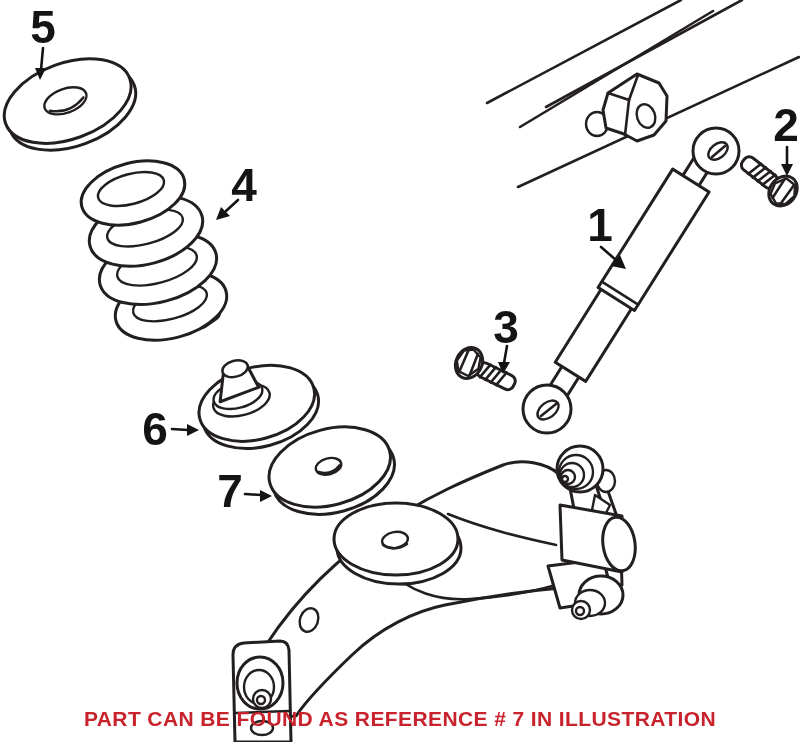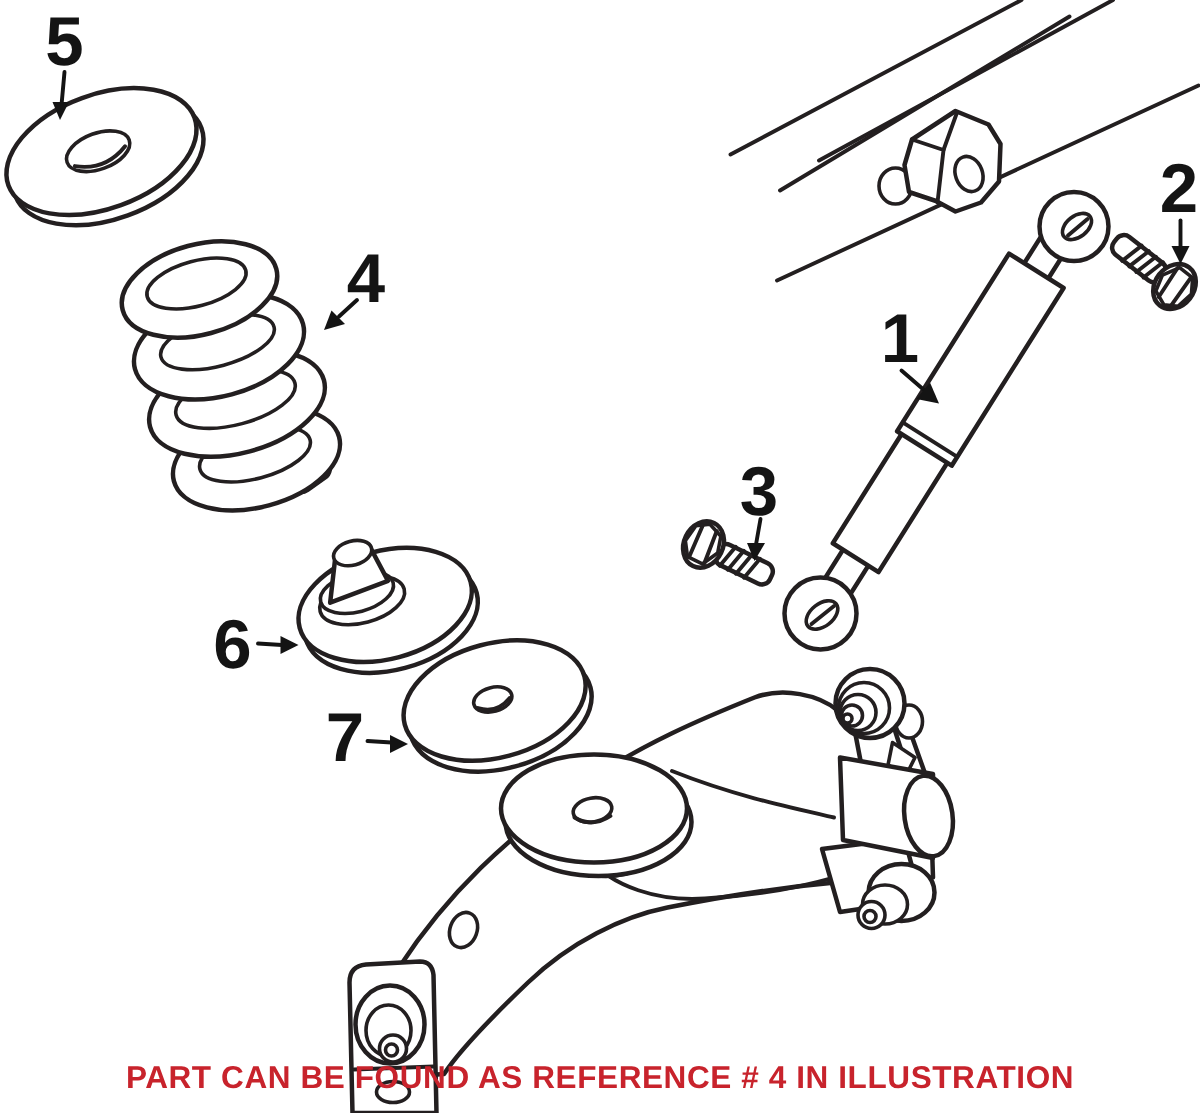--- a/index.html
+++ b/index.html
@@ -220,14 +220,14 @@
   </svg>
 
   <div class="callout" style="left:583px;top:202px;">1</div>
   <div class="callout" style="left:769px;top:102px;">2</div>
   <div class="callout" style="left:489px;top:304px;">3</div>
   <div class="callout" style="left:227px;top:162px;">4</div>
   <div class="callout" style="left:26px;top:4px;">5</div>
   <div class="callout" style="left:138px;top:406px;">6</div>
   <div class="callout" style="left:213px;top:468px;">7</div>
 
-  <div class="caption">PART CAN BE FOUND AS REFERENCE # 4 IN ILLUSTRATION</div>
+  <div class="caption">PART CAN BE FOUND AS REFERENCE # 7 IN ILLUSTRATION</div>
 </div>
 
 </body></html>

